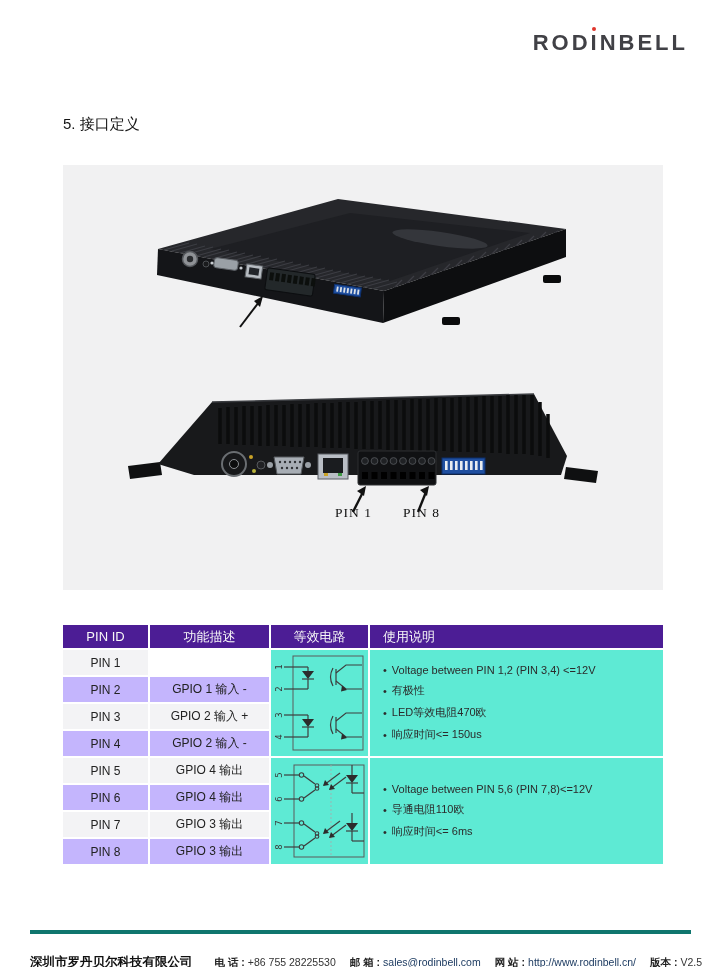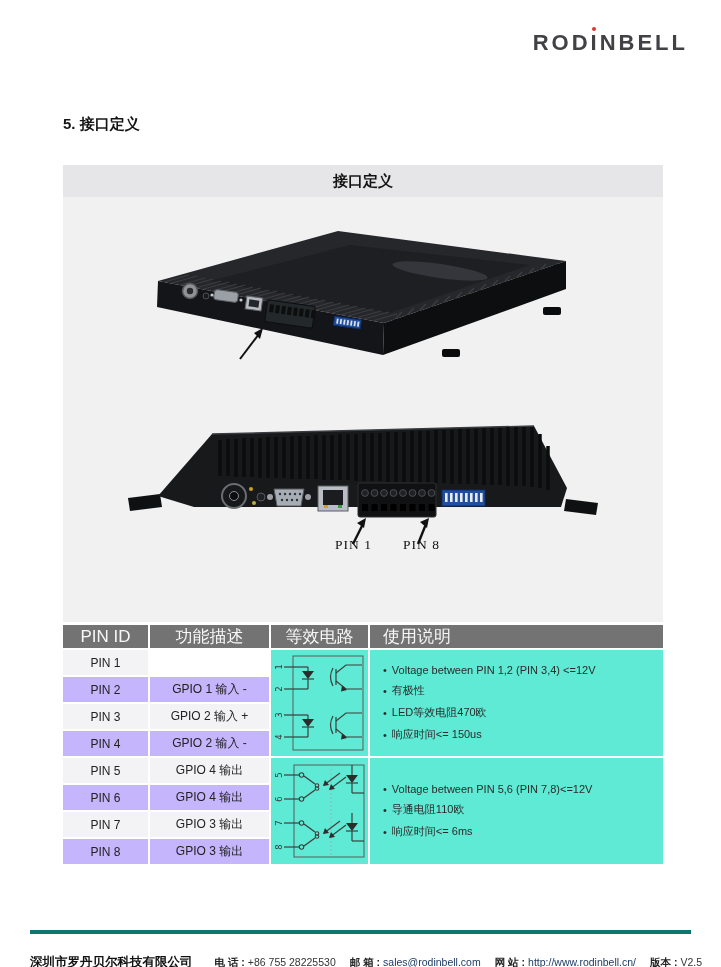--- a/index.html
+++ b/index.html
@@ -15,21 +15,21 @@
     font-size:22px; font-weight:700; letter-spacing:3px; color:#414146;
     display:flex; align-items:flex-end;
   }
   .logo .li { position:relative; }
   .logo .li::before {
     content:""; position:absolute; top:-3px; left:1px;
     width:4px; height:4px; border-radius:50%; background:#e0352b;
   }
 
   
-  .section-title { position:absolute; top:115px; left:63px; font-size:15px; font-weight:700; color:#141414; }
+  .section-title { position:absolute; top:115px; left:63px; font-size:15px; font-weight:400; color:#141414; }
 
   
   .panel { position:absolute; top:165px; left:63px; width:600px; }
   .panel-header {
     height:32px; line-height:32px; text-align:center;
     background:#e6e6e8; font-size:15px; font-weight:700; color:#141414;
   }
   .panel-body { position:relative; height:425px; background:#f1f1f2; }
 
   .photo1 { position:absolute; left:87px; top:6px; }
@@ -42,21 +42,21 @@
   .pin-callout.p1 { left:215px; }
   .pin-callout.p8 { left:283px; }
 
   
   .pin-table {
     position:absolute; top:625px; left:63px; width:600px;
     display:grid; grid-template-columns:85px 119px 97px 1fr;
     grid-template-rows:23px repeat(8,25px); gap:2px;
   }
   .th {
-    background:#737373; color:#f7f7f7; font-size:17px; font-weight:500;
+    background:#4c1d95; color:#f7f7f7; font-size:13px; font-weight:500;
     display:flex; align-items:center; justify-content:center;
   }
   .th.left { justify-content:flex-start; padding-left:13px; }
   .cell {
     font-size:12px; color:#222; display:flex; align-items:center; justify-content:center;
   }
   .cell.a { background:#f3f3f5; }
   .cell.b { background:#c4b5fd; }
   .span-cell { background:#5eead4; }
   .circ-cell { display:flex; align-items:center; justify-content:center; }
@@ -86,21 +86,20 @@
 
 <div class="logo">
   <span>ROD</span>
     <span class="li">I</span>
     <span>NBELL</span>
 </div>
 
 <div class="section-title">5. 接口定义</div>
 
 <div class="panel">
-  <div class="panel-header">接口定义</div>
   <div class="panel-body">
 
     <svg class="photo1" width="430" height="185" viewBox="0 0 430 185">
 
       <polygon points="8,78 188,28 416,58 234,120" fill="#26272b"></polygon>
       <polygon points="60,78 200,42 380,62 240,110" fill="#1e1f23"></polygon>
       <ellipse cx="290" cy="68" rx="48" ry="7" fill="#34363b" transform="rotate(8 290 68)"></ellipse>
 
       <g stroke="#3c3d43" stroke-width="1.2">
         <line x1="14" y1="79" x2="39" y2="72"></line>

